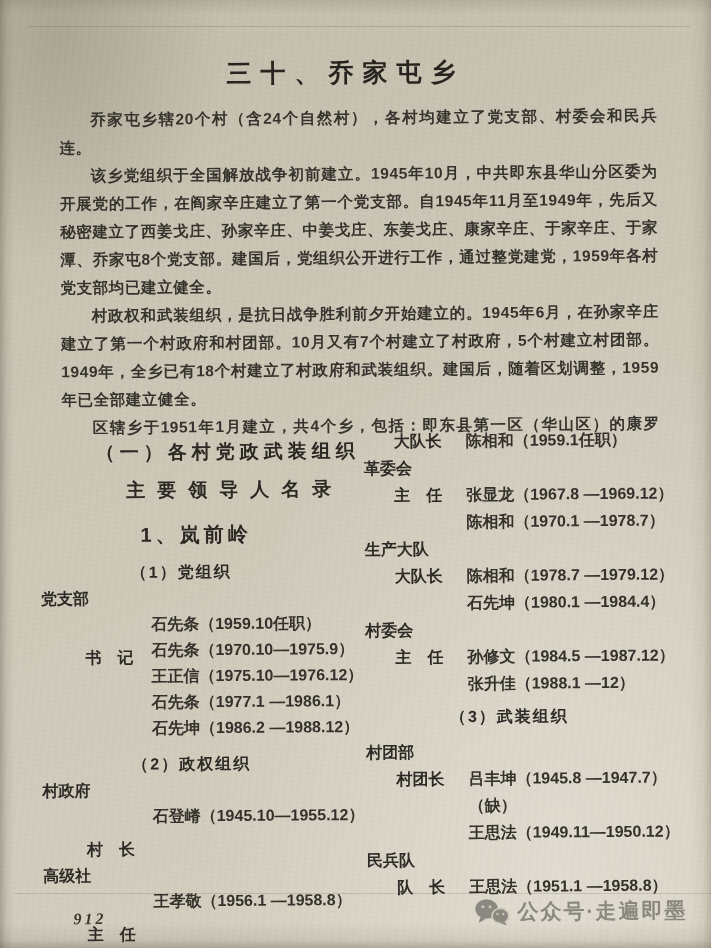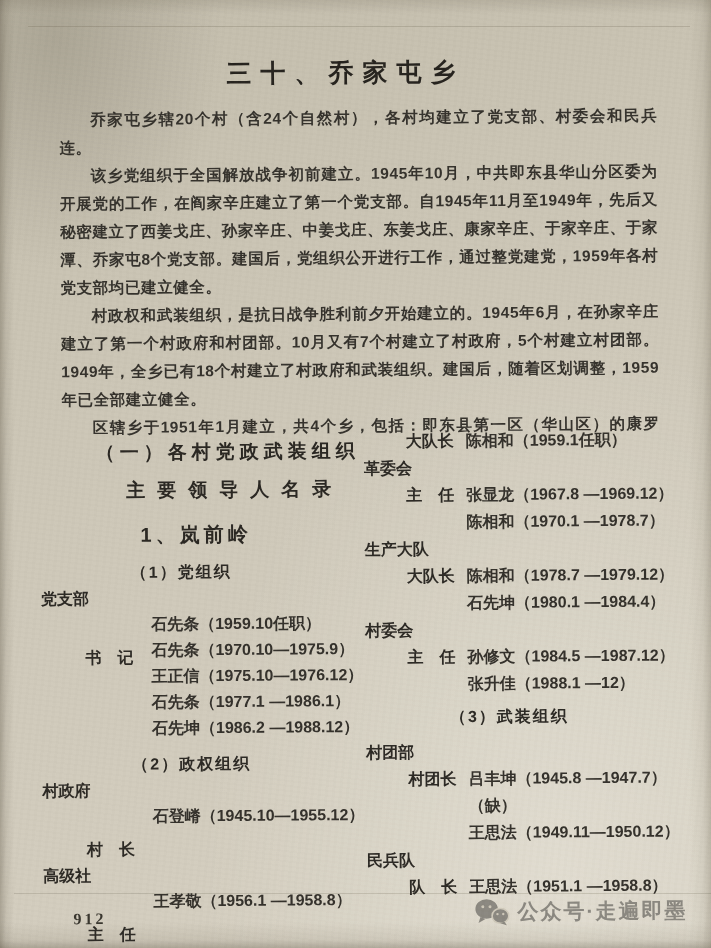--- a/index.html
+++ b/index.html
@@ -53,29 +53,29 @@
   .org{font-weight:800;line-height:26px;color:#2c2924;}
   .col-right .org{line-height:27px;margin-left:4px;}
   .subheading{font-weight:800;color:#2c2924;}
   .col-left .subheading{line-height:26px;margin:10px 0 0 90px;letter-spacing:2px;}
   .col-right .subheading{line-height:27px;margin:6px 0 8px 88px;letter-spacing:2px;}
   .col-left .subheading.first{margin-top:10px;}
 
   .role-row{display:flex;align-items:flex-start;}
   .role-label{font-weight:800;flex:none;color:#2c2924;}
   .col-left .role-label{margin-left:44px;width:66px;line-height:26px;margin-top:33px;}
-  .col-right .role-label{margin-left:34px;width:72px;line-height:27px;text-align:center;}
+  .col-right .role-label{margin-left:34px;width:72px;line-height:27px;}
   .role-lines{flex:1;}
   .tenure-line{display:block;}
   .col-left .tenure-line{line-height:26px;}
   .col-right .tenure-line{line-height:27px;}
 
   .page-number{
     position:absolute;left:70px;top:908px;font-size:16px;font-weight:600;
-    letter-spacing:3px;color:#3a372f;font-family:"Liberation Serif","DejaVu Serif",serif;
+    letter-spacing:3px;color:#3a372f;font-family:"Liberation Serif","DejaVu Serif",serif;font-style:italic;
   }
   .watermark{
     position:absolute;left:470px;top:899px;display:flex;align-items:center;gap:8px;
     color:#8b8880;
   }
   .wm-icon{display:inline-flex;}
   .wm-text{font-size:21px;font-weight:700;letter-spacing:2px;}
 </style>
 </head>
 <body>

